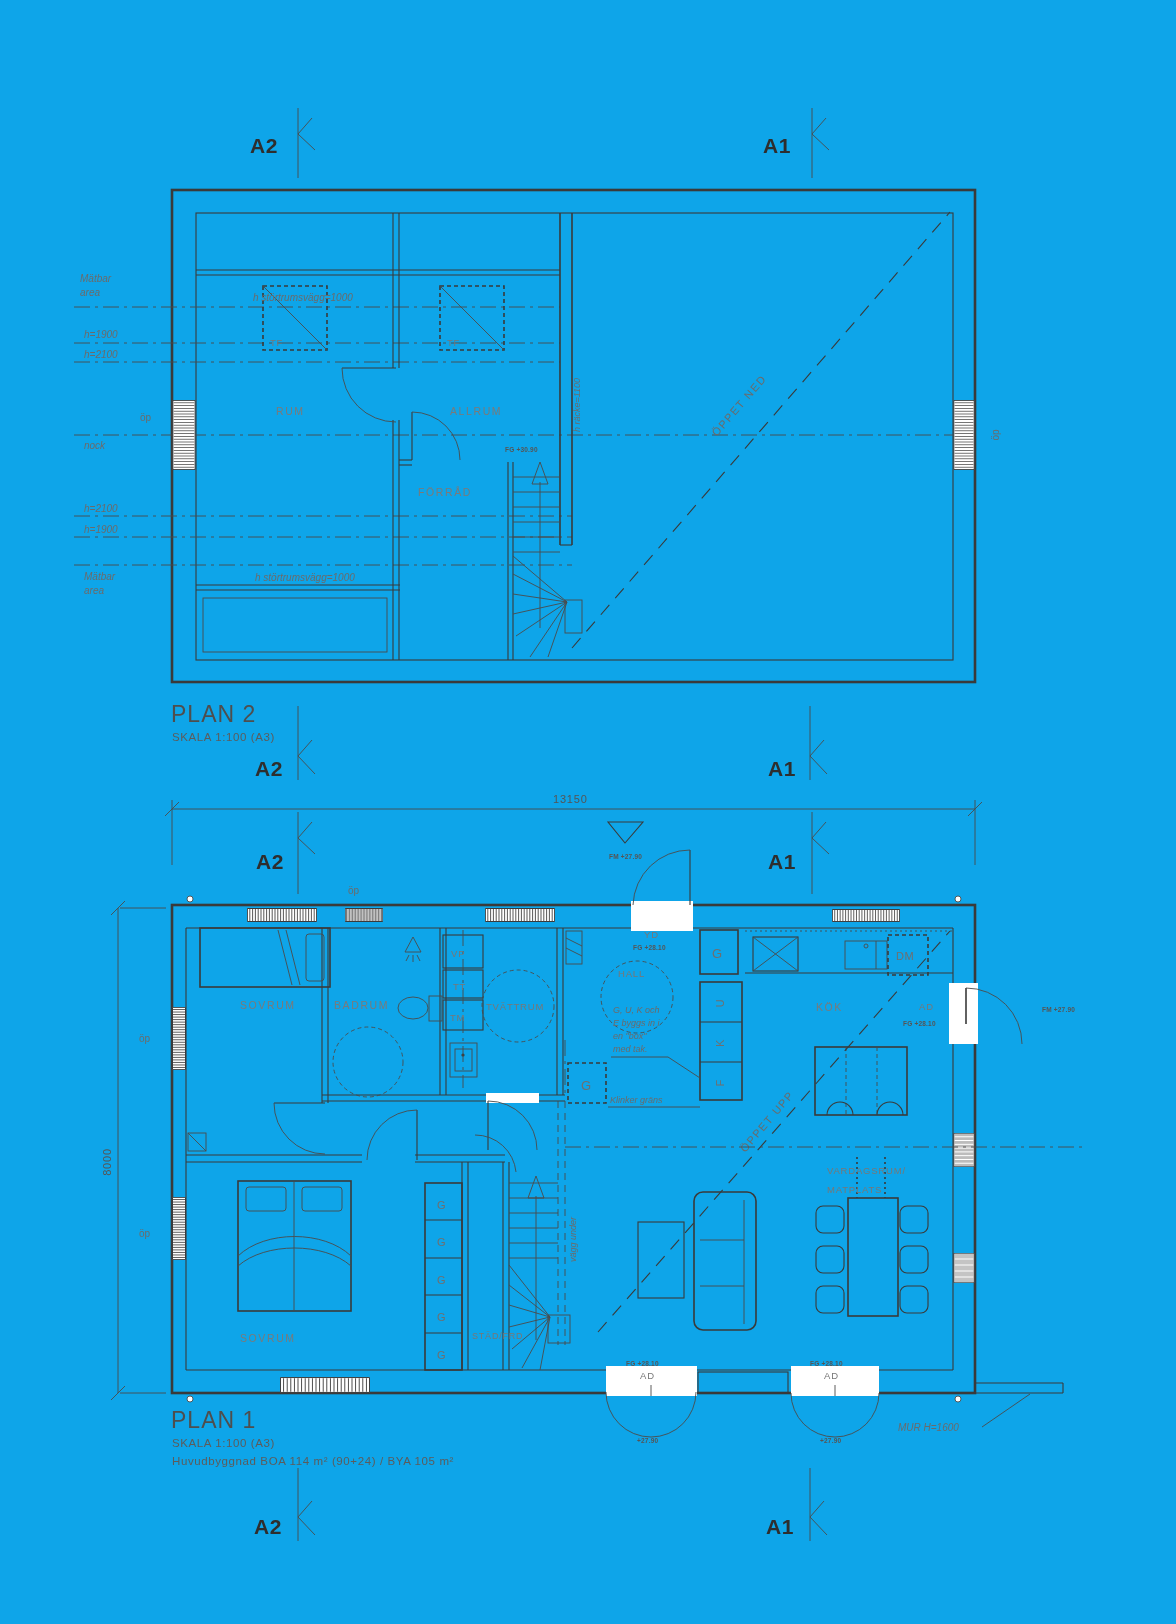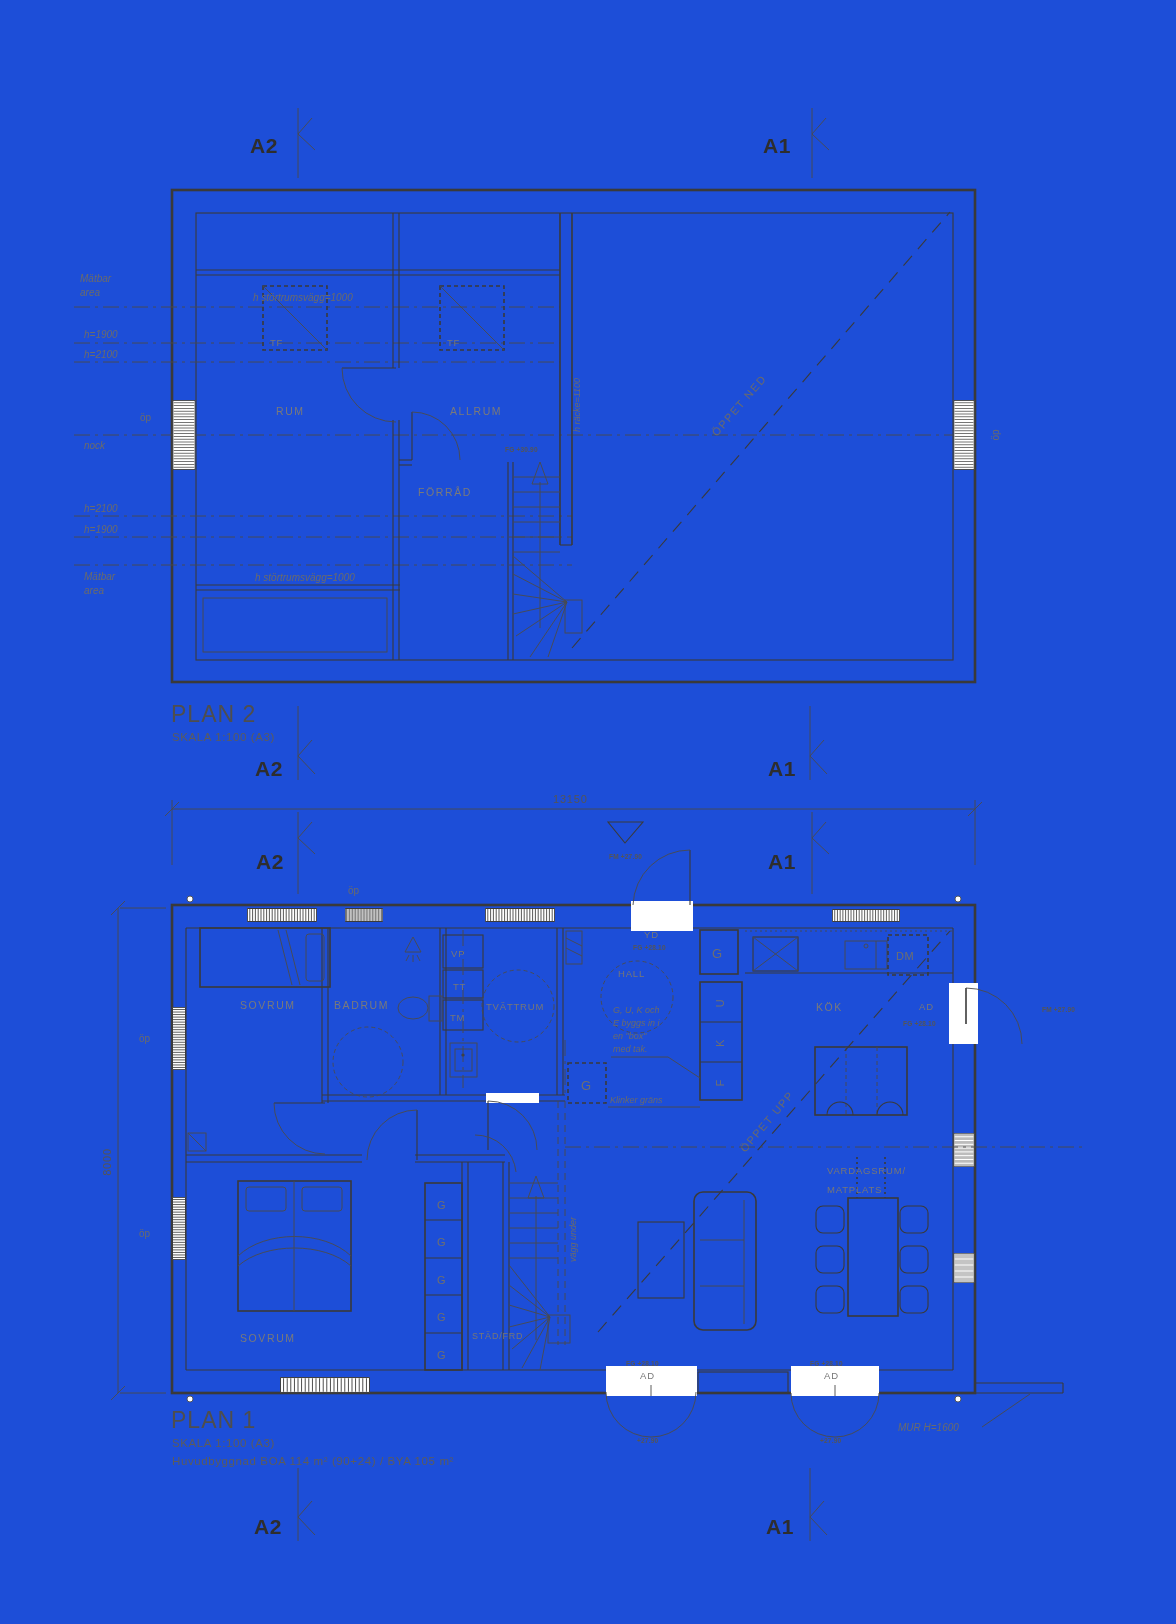--- a/index.html
+++ b/index.html
@@ -1,16 +1,16 @@
 <!DOCTYPE html>
 <html><head>
 <meta charset="utf-8">
 <style>
   html,body{margin:0;padding:0;background:#ffffff;}
-  #sheet{width:1176px;height:1624px;background:#1d4ed8;position:relative;}
+  #sheet{width:1176px;height:1624px;background:#0ea5e9;position:relative;}
   svg{display:block;}
   .w2{stroke:#3a3a3a;stroke-width:2.6;fill:none;stroke-linecap:square;}
   .w15{stroke:#3a3a3a;stroke-width:1.6;fill:none;}
   .w1{stroke:#3a3a3a;stroke-width:1.1;fill:none;}
   .w08{stroke:#4b4b4b;stroke-width:0.9;fill:none;}
   .fixthin{stroke:#4b4b4b;stroke-width:0.9;fill:none;}
   .cut{fill:#ffffff;stroke:none;}
   .dash{stroke-dasharray:13 9;}
   .dashmid{stroke-dasharray:7 5;}
   .dashsm{stroke-dasharray:4 3;}

